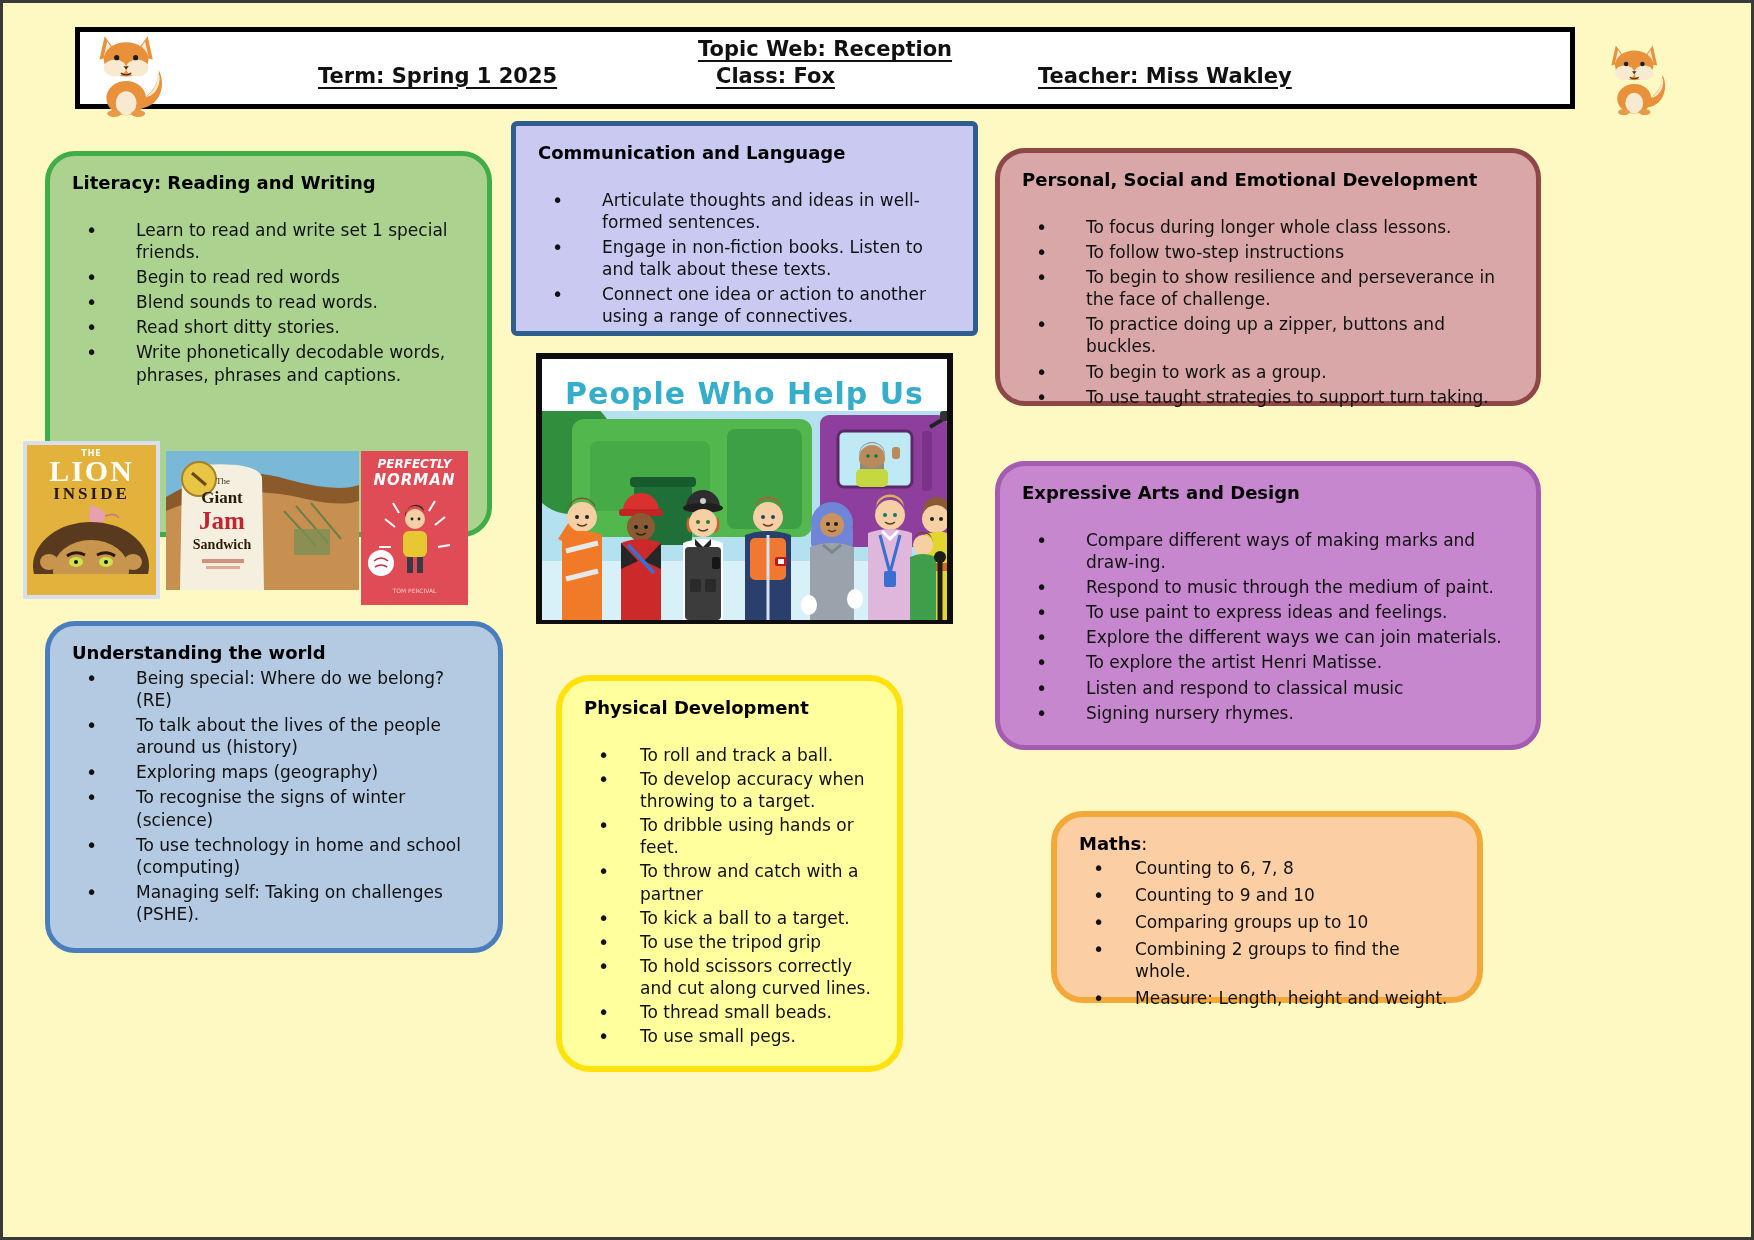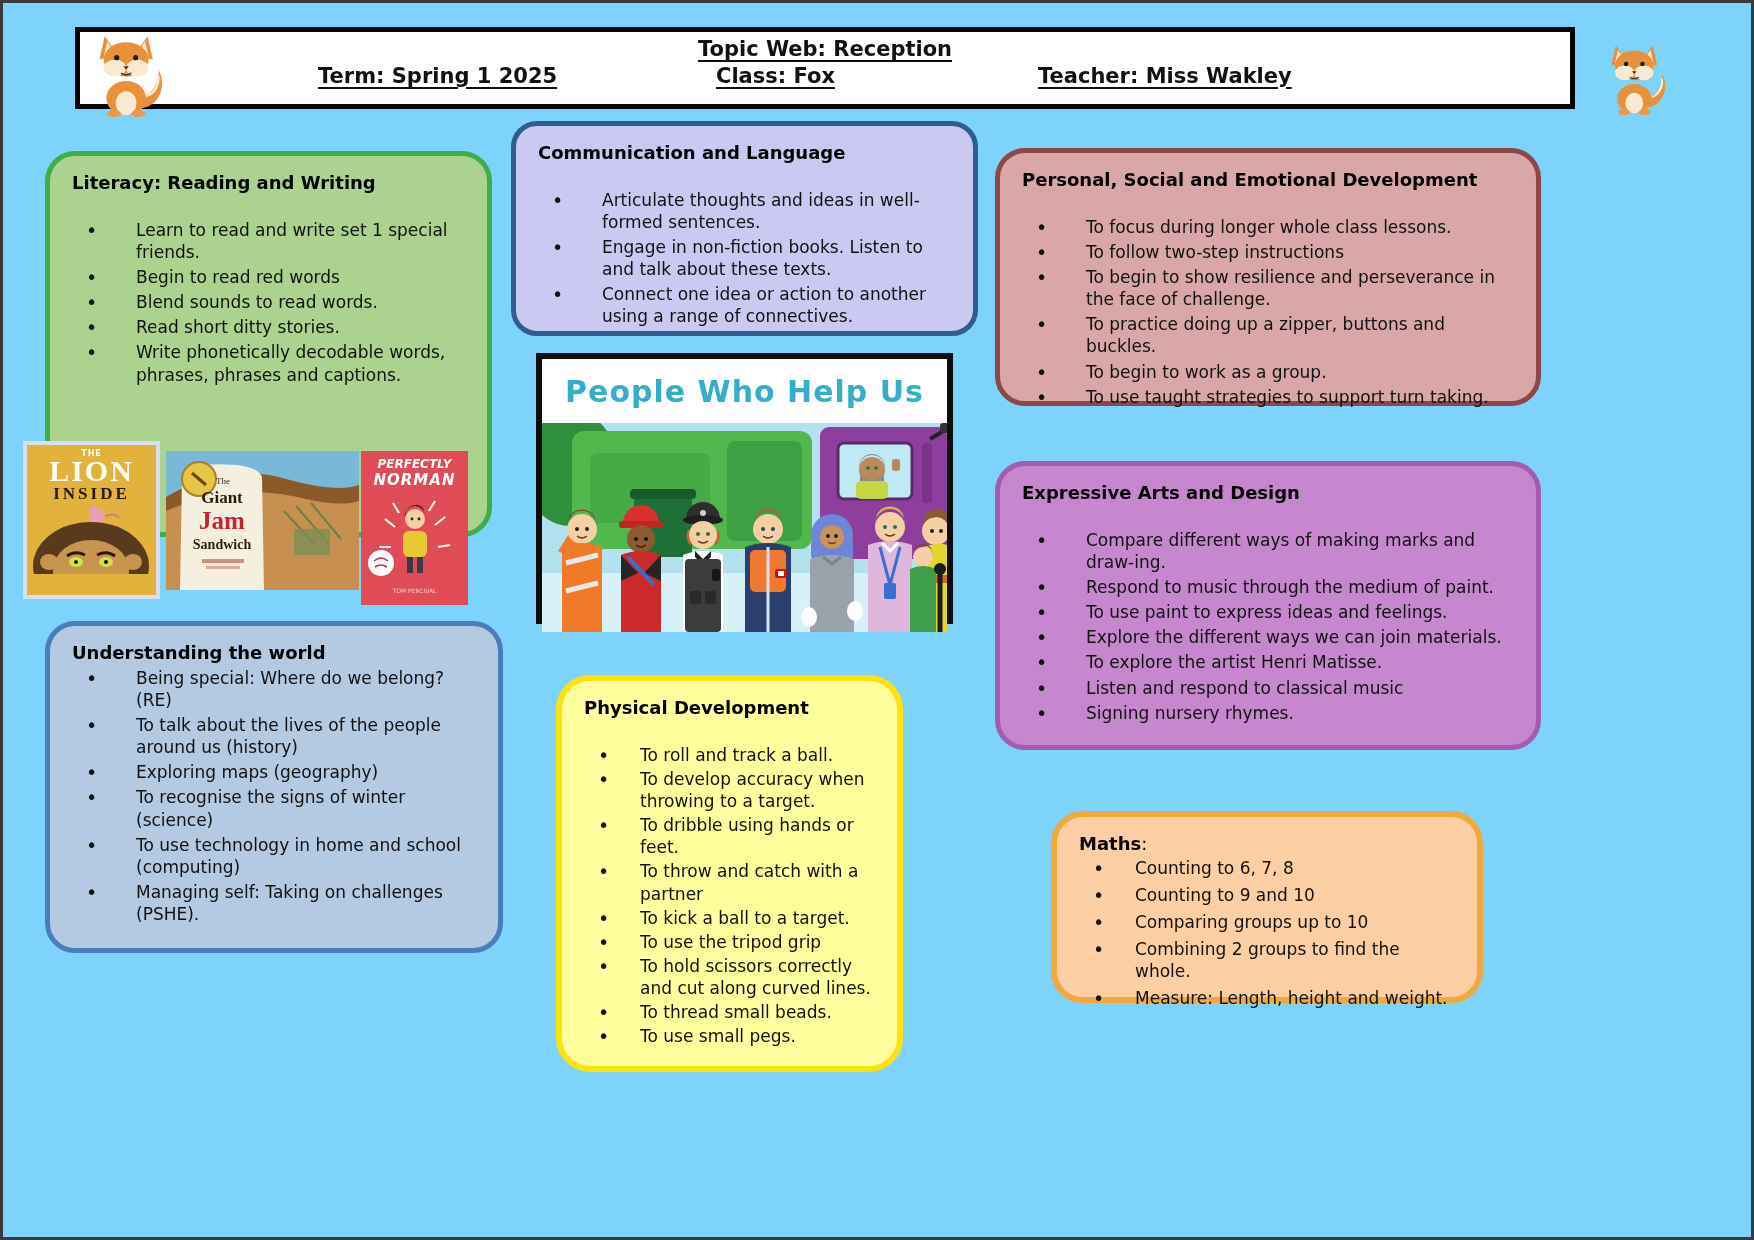--- a/index.html
+++ b/index.html
@@ -1,18 +1,18 @@
 <!DOCTYPE html>
 <html><head>
 <meta charset="utf-8">
 <style>
   html,body{margin:0;padding:0;background:#ffffff;}
   .page{
     position:relative;width:1754px;height:1240px;box-sizing:border-box;
-    background:#7dd3fc;border:3px solid #3a3a3a;overflow:hidden;
+    background:#fef9c3;border:3px solid #3a3a3a;overflow:hidden;
     font-family:"DejaVu Sans",sans-serif;color:#111;
   }
   
   .header{
     position:absolute;left:72px;top:24px;width:1500px;height:82px;
     box-sizing:border-box;border:5px solid #000;background:#fff;
   }
   .header .title{
     position:absolute;top:5px;left:0;width:100%;text-align:center;
     font-weight:bold;font-size:21px;text-decoration:underline;text-underline-offset:4px;
@@ -28,39 +28,39 @@
   
   .box{position:absolute;box-sizing:border-box;padding:16px 22px;}
   .box h2{margin:0;font-size:18px;font-weight:bold;color:#000;}
   .box ul{list-style:none;margin:0;padding:0;font-size:17px;line-height:1.3;}
   .box li{position:relative;padding-left:64px;margin:0 0 3px 0;}
   .box li::before{content:"\2022";position:absolute;left:14px;top:-1px;font-size:19px;}
   .gap ul{margin-top:26px;}
   .literacy{left:42px;top:148px;width:447px;height:386px;border:5px solid #3fae49;
     background:#abd38f;border-radius:30px;}
   .comm{left:508px;top:118px;width:467px;height:215px;border:5px solid #2e5d8e;
-    background:#c9c9f2;border-radius:26px;}
+    background:#c9c9f2;border-radius:6px;}
   .psed{left:992px;top:145px;width:546px;height:258px;border:5px solid #8e4747;
     background:#d9a7a7;border-radius:30px;}
   .ead{left:992px;top:458px;width:546px;height:289px;border:5px solid #a35cb0;
     background:#c687ce;border-radius:30px;}
   .utw{left:42px;top:618px;width:458px;height:332px;border:5px solid #4a7dbb;
     background:#b4c9e2;border-radius:30px;}
   .utw ul{margin-top:4px;}
   .pd{left:553px;top:672px;width:347px;height:397px;border:6px solid #ffe10c;
     background:#ffff9d;border-radius:34px;}
   .pd li{padding-left:56px;margin-bottom:2px;}
   .maths{left:1048px;top:808px;width:432px;height:192px;border:6px solid #f3a93a;
     background:#fbcfa3;border-radius:32px;}
   .maths ul{margin-top:3px;}
   .maths li{padding-left:56px;margin-bottom:5px;}
   
   .pic{position:absolute;left:533px;top:350px;width:417px;height:271px;
     box-sizing:border-box;border:6px solid #0d0d0d;background:#fff;}
-  .pic .band{height:64px;display:flex;align-items:center;justify-content:center;}
+  .pic .band{height:52px;display:flex;align-items:flex-end;justify-content:center;}
   .pic .band span{font-size:30px;font-weight:bold;color:#35aecb;letter-spacing:1px;}
   .pic svg{display:block;}
   
   .book{position:absolute;box-sizing:border-box;}
   .book-lion{left:20px;top:438px;width:137px;height:158px;background:#e2b23c;
     border:4px solid #d9def0;text-align:center;overflow:hidden;}
   .book-lion .t1{font-size:8px;color:#fff;font-weight:bold;margin-top:4px;letter-spacing:1px;}
   .book-lion .t2{font-family:"Liberation Serif",serif;font-size:30px;line-height:26px;
     color:#fdfdf5;font-weight:bold;letter-spacing:2px;}
   .book-lion .t3{font-family:"Liberation Serif",serif;font-size:17px;color:#221a10;

